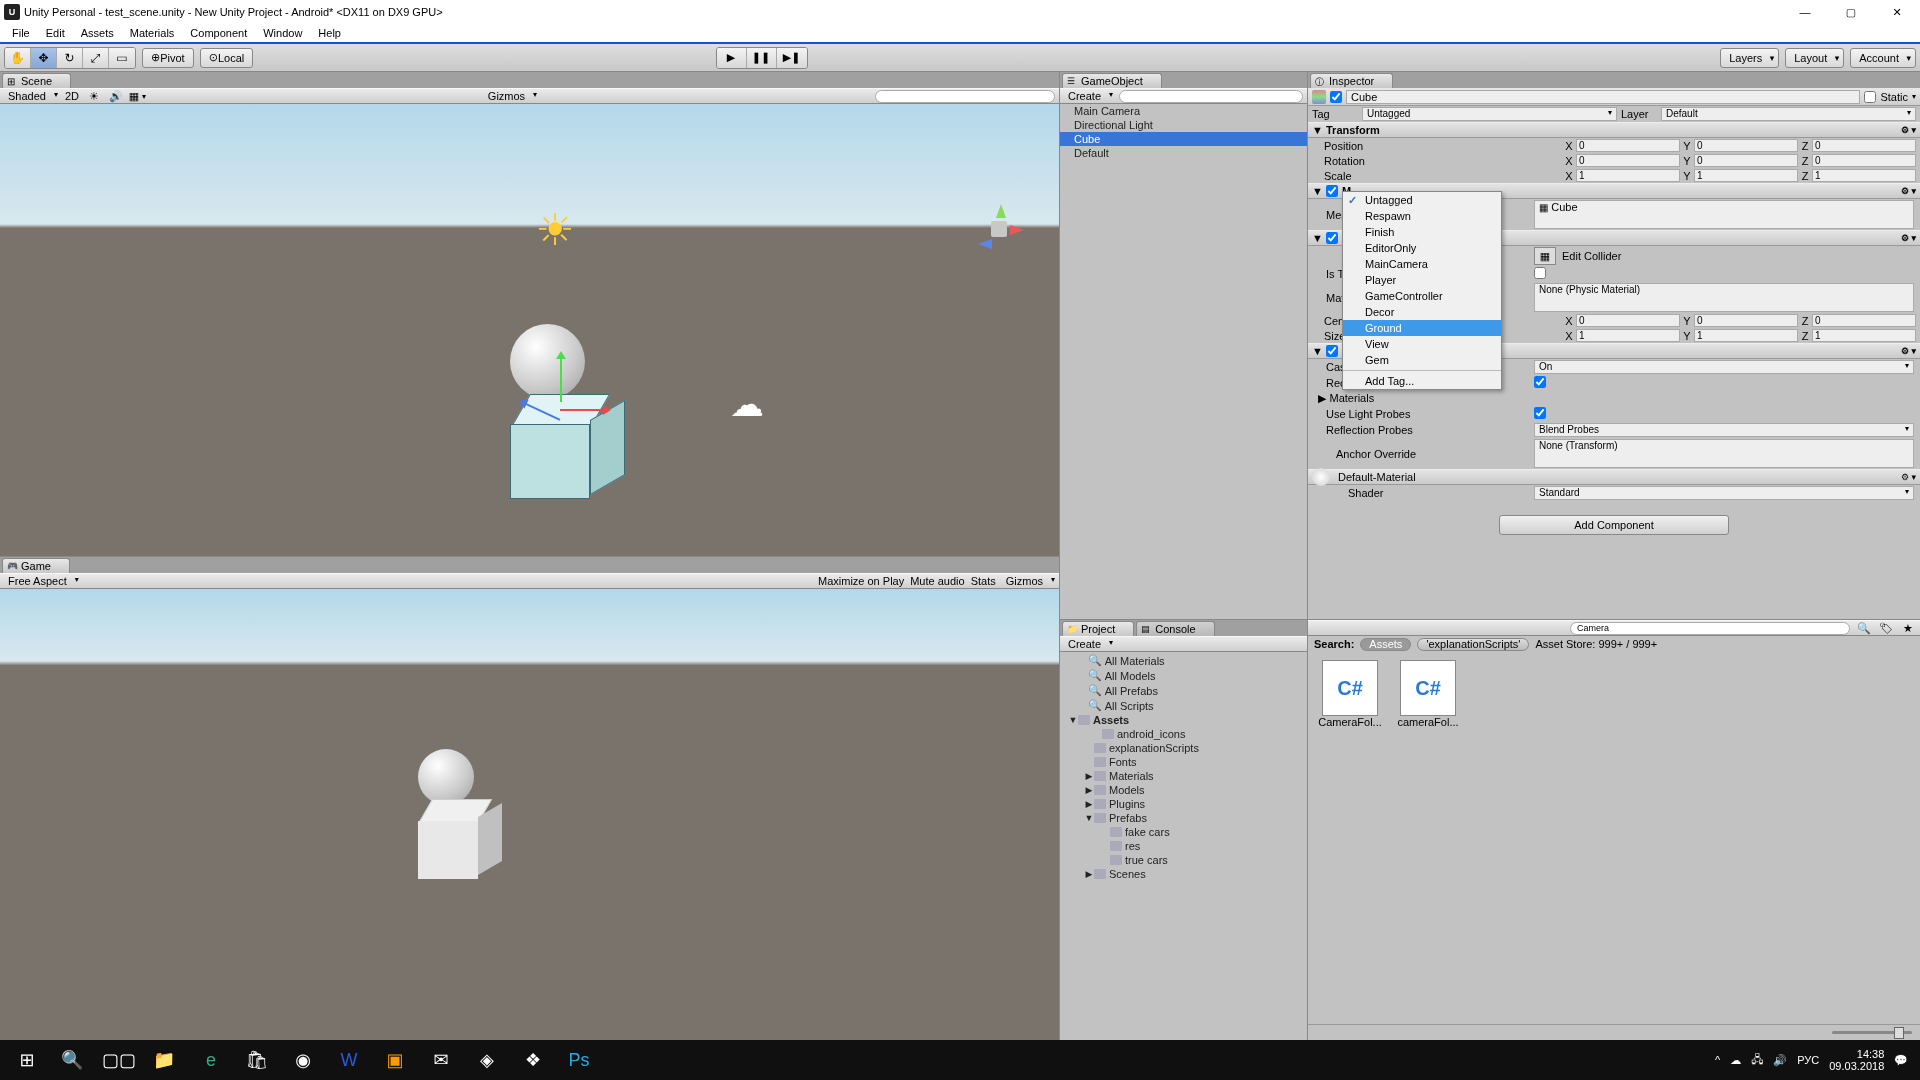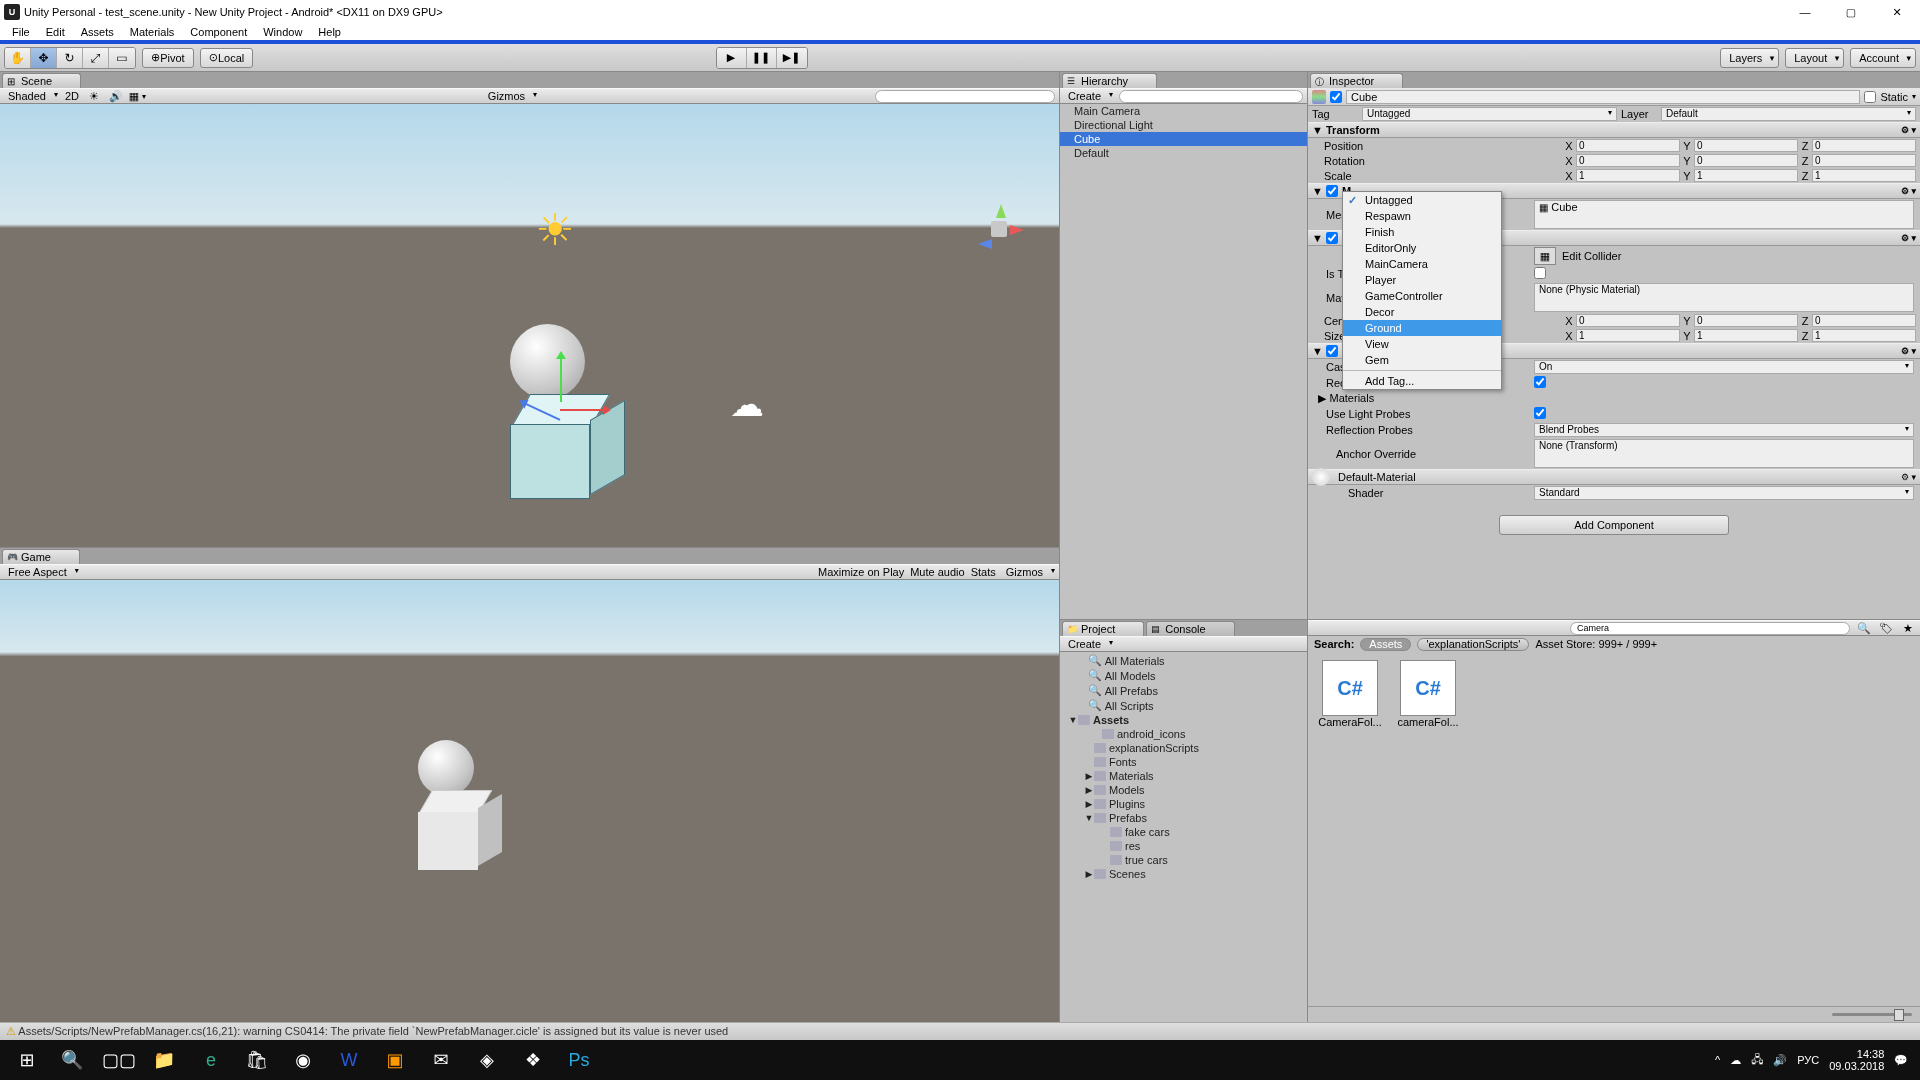--- a/index.html
+++ b/index.html
@@ -7,21 +7,21 @@
 .app { width:1920px; height:1080px; display:flex; flex-direction:column; }
 
 
 .titlebar { height:24px; background:#fff; display:flex; align-items:center; padding-left:4px; }
 .titlebar .unity-logo { width:16px; height:16px; background:#222; border-radius:2px; margin-right:4px; display:flex; align-items:center; justify-content:center; color:#fff; font-weight:bold; font-size:9px; }
 .titlebar-text { flex:1; }
 .titlebar-btns { display:flex; }
 .titlebar-btns div { width:46px; height:24px; display:flex; align-items:center; justify-content:center; font-family:Arial; }
 
 
-.menubar { height:20px; background:#fff; border-bottom:4px solid #1d4ed8; display:flex; align-items:center; padding-left:4px; gap:0; }
+.menubar { height:20px; background:#fff; border-bottom:2px solid #1d4ed8; display:flex; align-items:center; padding-left:4px; gap:0; }
 .menubar span { padding:2px 8px; }
 
 
 .toolbar { height:28px; background:linear-gradient(#dedede,#c8c8c8); border-bottom:1px solid #888; display:flex; align-items:center; padding:0 4px; }
 .toolbtn-group { display:flex; border:1px solid #888; border-radius:3px; overflow:hidden; margin-right:6px; }
 .toolbtn { width:26px; height:20px; background:linear-gradient(#f4f4f4,#d8d8d8); border-right:1px solid #aaa; display:flex; align-items:center; justify-content:center; font-size:12px; }
 .toolbtn:last-child { border-right:none; }
 .toolbtn.active { background:linear-gradient(#a8c4e8,#86a8d4); }
 .pill { height:20px; padding:0 8px; background:linear-gradient(#f4f4f4,#d8d8d8); border:1px solid #888; border-radius:3px; display:flex; align-items:center; margin-right:6px; }
 .playgroup { margin:0 auto; display:flex; border:1px solid #888; border-radius:3px; overflow:hidden; }
@@ -32,21 +32,21 @@
 .right-tools .drop::after{content:"▾"; position:absolute; right:4px; font-size:9px;}
 
 
 .main { flex:1; display:flex; position:relative; }
 .left-column { width:1060px; display:flex; flex-direction:column; border-right:1px solid #888; }
 .mid-column { width:248px; display:flex; flex-direction:column; border-right:1px solid #888; }
 .right-column { flex:1; display:flex; flex-direction:column; }
 
 
 .tabbar { height:16px; background:#a0a0a0; display:flex; align-items:flex-end; padding-left:2px; }
-.tab { height:15px; padding:1px 28px 0 18px; background:linear-gradient(#e8e8e8,#c8c8c8); border:1px solid #888; border-bottom:none; border-radius:3px 3px 0 0; margin-right:2px; position:relative; }
+.tab { height:15px; padding:1px 18px 0 18px; background:linear-gradient(#e8e8e8,#c8c8c8); border:1px solid #888; border-bottom:none; border-radius:3px 3px 0 0; margin-right:2px; position:relative; }
 .tab::before{content:""; position:absolute; left:4px; top:2px; width:10px; height:10px;}
 .tab.icon-scene::before{content:"⊞"; font-size:10px;}
 .tab.icon-game::before{content:"🎮"; font-size:9px;}
 .tab.icon-hier::before{content:"☰"; font-size:9px;}
 .tab.icon-insp::before{content:"ⓘ"; font-size:9px;}
 .tab.icon-proj::before{content:"📁"; font-size:9px;}
 .tab.icon-cons::before{content:"▤"; font-size:9px;}
 
 
 .pane-toolbar { height:16px; background:linear-gradient(#ebebeb,#cfcfcf); border-top:1px solid #f8f8f8; border-bottom:1px solid #888; display:flex; align-items:center; padding:0 4px; font-size:9px; gap:6px; }
@@ -260,21 +260,21 @@
               <div class="f"></div>
               <div class="s"></div>
             </div>
         </div>
       </div>
     </div>
 
     <div class="mid-column">
       <div style="height:548px;display:flex;flex-direction:column;border-bottom:1px solid #888;">
         <div class="tabbar">
-            <div class="tab icon-hier">Hierarchy</div>
+            <div class="tab icon-hier">GameObject</div>
           </div>
         <div class="pane-toolbar">
           <span class="dd">Create</span>
           <input class="search" style="flex: 1 1 0%;">
         </div>
         <div class="hierarchy-body" id="hierarchy-list">
             <div class="hitem">Main Camera</div>
             <div class="hitem">Directional Light</div>
             <div class="hitem selected">Cube</div>
             <div class="hitem">Default</div>
@@ -512,23 +512,20 @@
               <span>cameraFol...</span>
             </div>
           </div>
         <div class="proj-footer">
             <div class="slider"></div>
           </div>
       </div>
     </div>
   </div>
 
-  <div class="statusbar">
-    <span class="warn">Assets/Scripts/NewPrefabManager.cs(16,21): warning CS0414: The private field `NewPrefabManager.cicle' is assigned but its value is never used</span>
-  </div>
 
   <div class="taskbar">
     <div class="tbtn">⊞</div>
     <div class="tbtn">🔍</div>
     <div class="tbtn">▢▢</div>
     <div class="tbtn">📁</div>
     <div class="tbtn" style="color:#3a8;">e</div>
     <div class="tbtn">🛍</div>
     <div class="tbtn">◉</div>
     <div class="tbtn" style="color:#2a5adb;">W</div>

